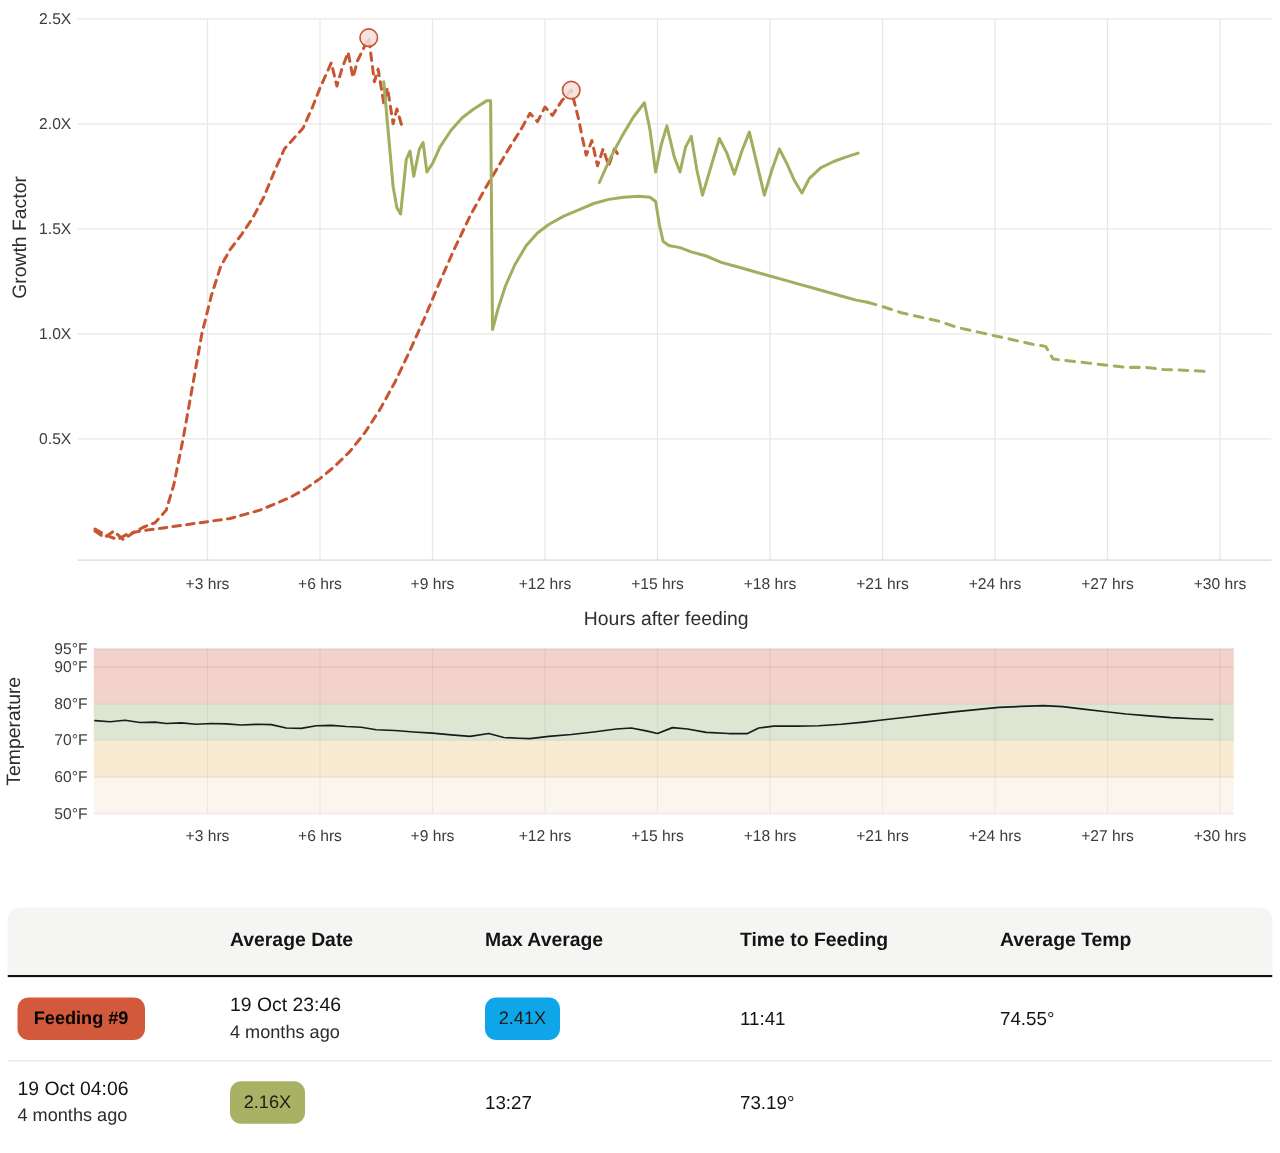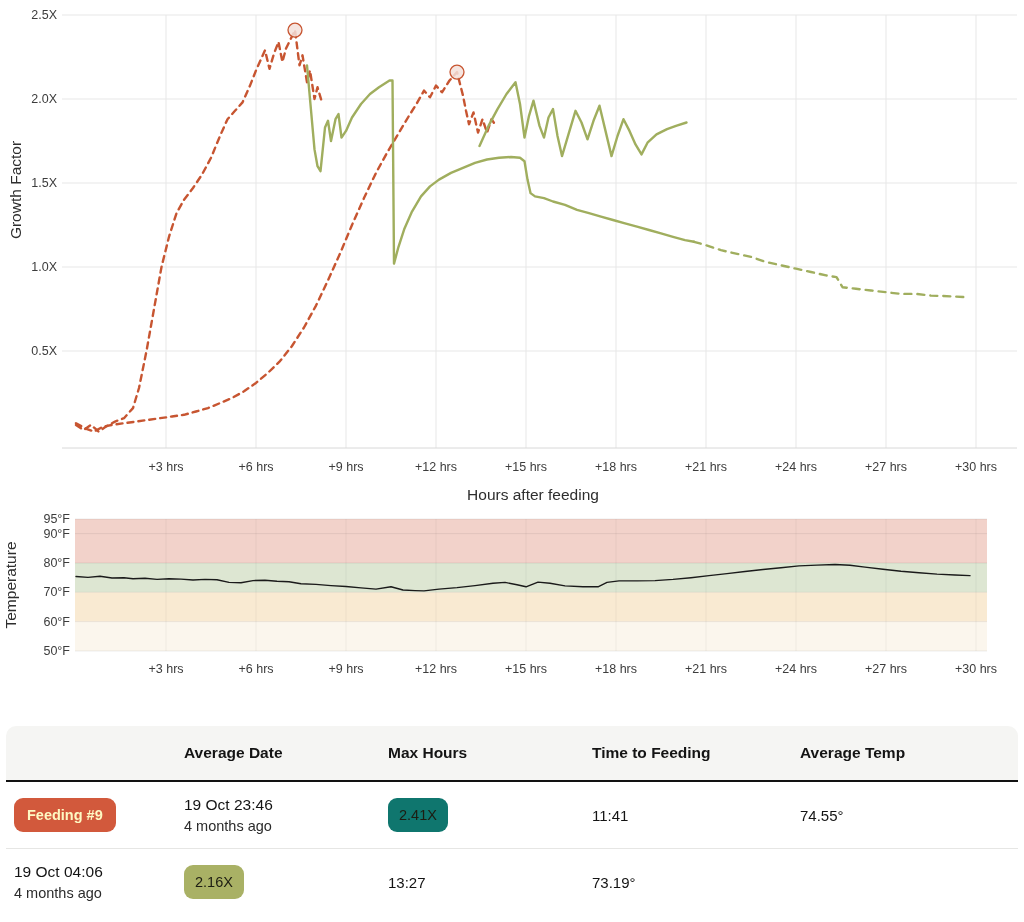--- a/index.html
+++ b/index.html
@@ -10,21 +10,21 @@
   .axis-title{font-size:15.5px;fill:#2e2e2e;}
   
   .table-wrap{margin:20px 6px 0 6px;}
   .thead{display:grid;grid-template-columns:170px 204px 204px 208px 1fr;
          padding-left:8px;background:#f5f5f3;border-radius:10px 10px 0 0;
          height:54px;align-items:center;border-bottom:2px solid #121212;}
   .th{font-weight:700;font-size:15.5px;color:#141414;}
   .trow{display:grid;grid-template-columns:170px 204px 204px 208px 1fr;
         padding:14px 0 14px 8px;align-items:center;background:#fff;}
   .trow + .trow{border-top:1px solid #e6e6e4;}
-  .feed-badge{display:inline-block;color:#fef9c3;font-weight:700;font-size:14.5px;
+  .feed-badge{display:inline-block;color:#000000;font-weight:700;font-size:14.5px;
         padding:9px 13px;border-radius:9px;cursor:pointer;}
   .height-badge{display:inline-block;color:#1d1d12;font-size:14.5px;
         padding:9px 11px;border-radius:9px;}
   .date-main{font-size:15.5px;color:#141414;margin-bottom:4px;}
   .date-sub{font-size:14.5px;color:#2b2b2b;}
   .val{font-size:15px;color:#141414;}
 </style>
 </head>
 <body>
 
@@ -125,32 +125,32 @@
         <text x="976" y="673" text-anchor="middle" class="tick-label">+30 hrs</text>
       </g>
     <text class="axis-title" transform="translate(16,585) rotate(-90)" text-anchor="middle">Temperature</text>
   </svg>
 </div>
 
 <div class="table-wrap">
   <div class="thead" id="table-head">
       <div class="th"></div>
       <div class="th">Average Date</div>
-      <div class="th">Max Hours</div>
+      <div class="th">Max Average</div>
       <div class="th">Time to Feeding</div>
       <div class="th">Average Temp</div>
     </div>
   <div id="table-body">
       <div class="trow">
         <div><span class="feed-badge" style="background:#d2593c">Feeding #9</span></div>
         <div>
           <div class="date-main">19 Oct 23:46</div>
           <div class="date-sub">4 months ago</div>
         </div>
-        <div><span class="height-badge" style="background:#0f766e">2.41X</span></div>
+        <div><span class="height-badge" style="background:#0ea5e9">2.41X</span></div>
         <div class="val">11:41</div>
         <div class="val">74.55°</div>
       </div>
       <div class="trow">
         <div>
           <div class="date-main">19 Oct 04:06</div>
           <div class="date-sub">4 months ago</div>
         </div>
         <div><span class="height-badge" style="background:#a9b165">2.16X</span></div>
         <div class="val">13:27</div>

